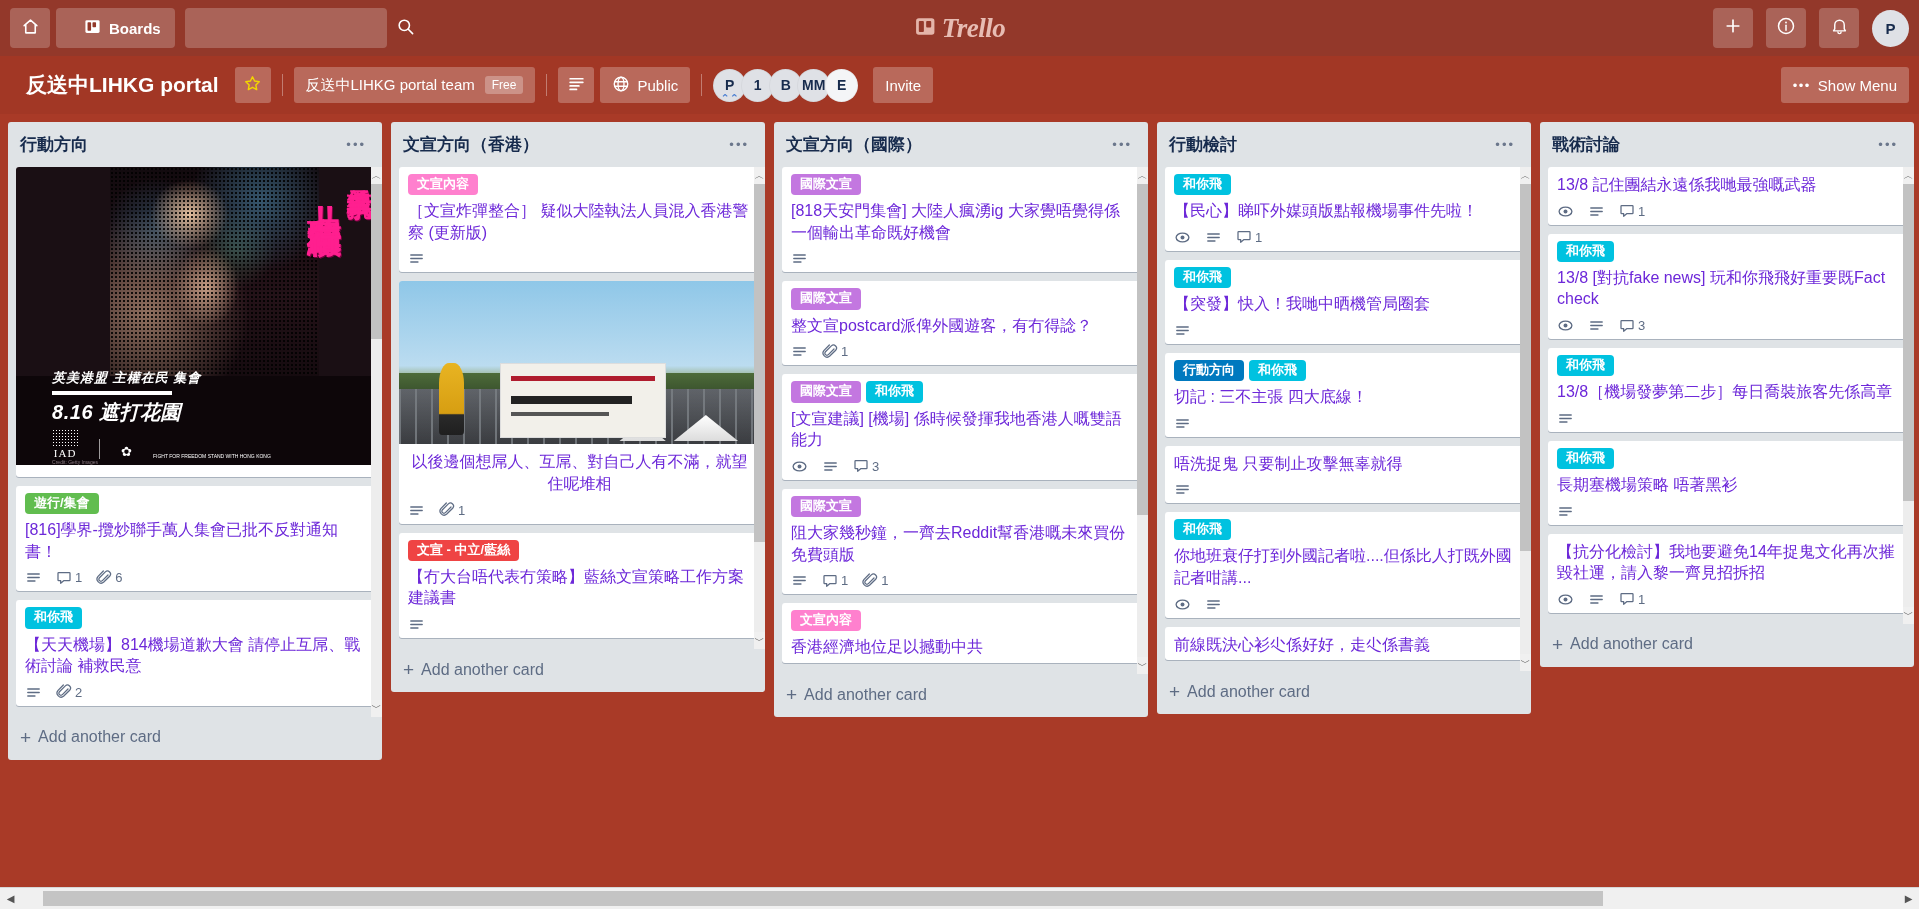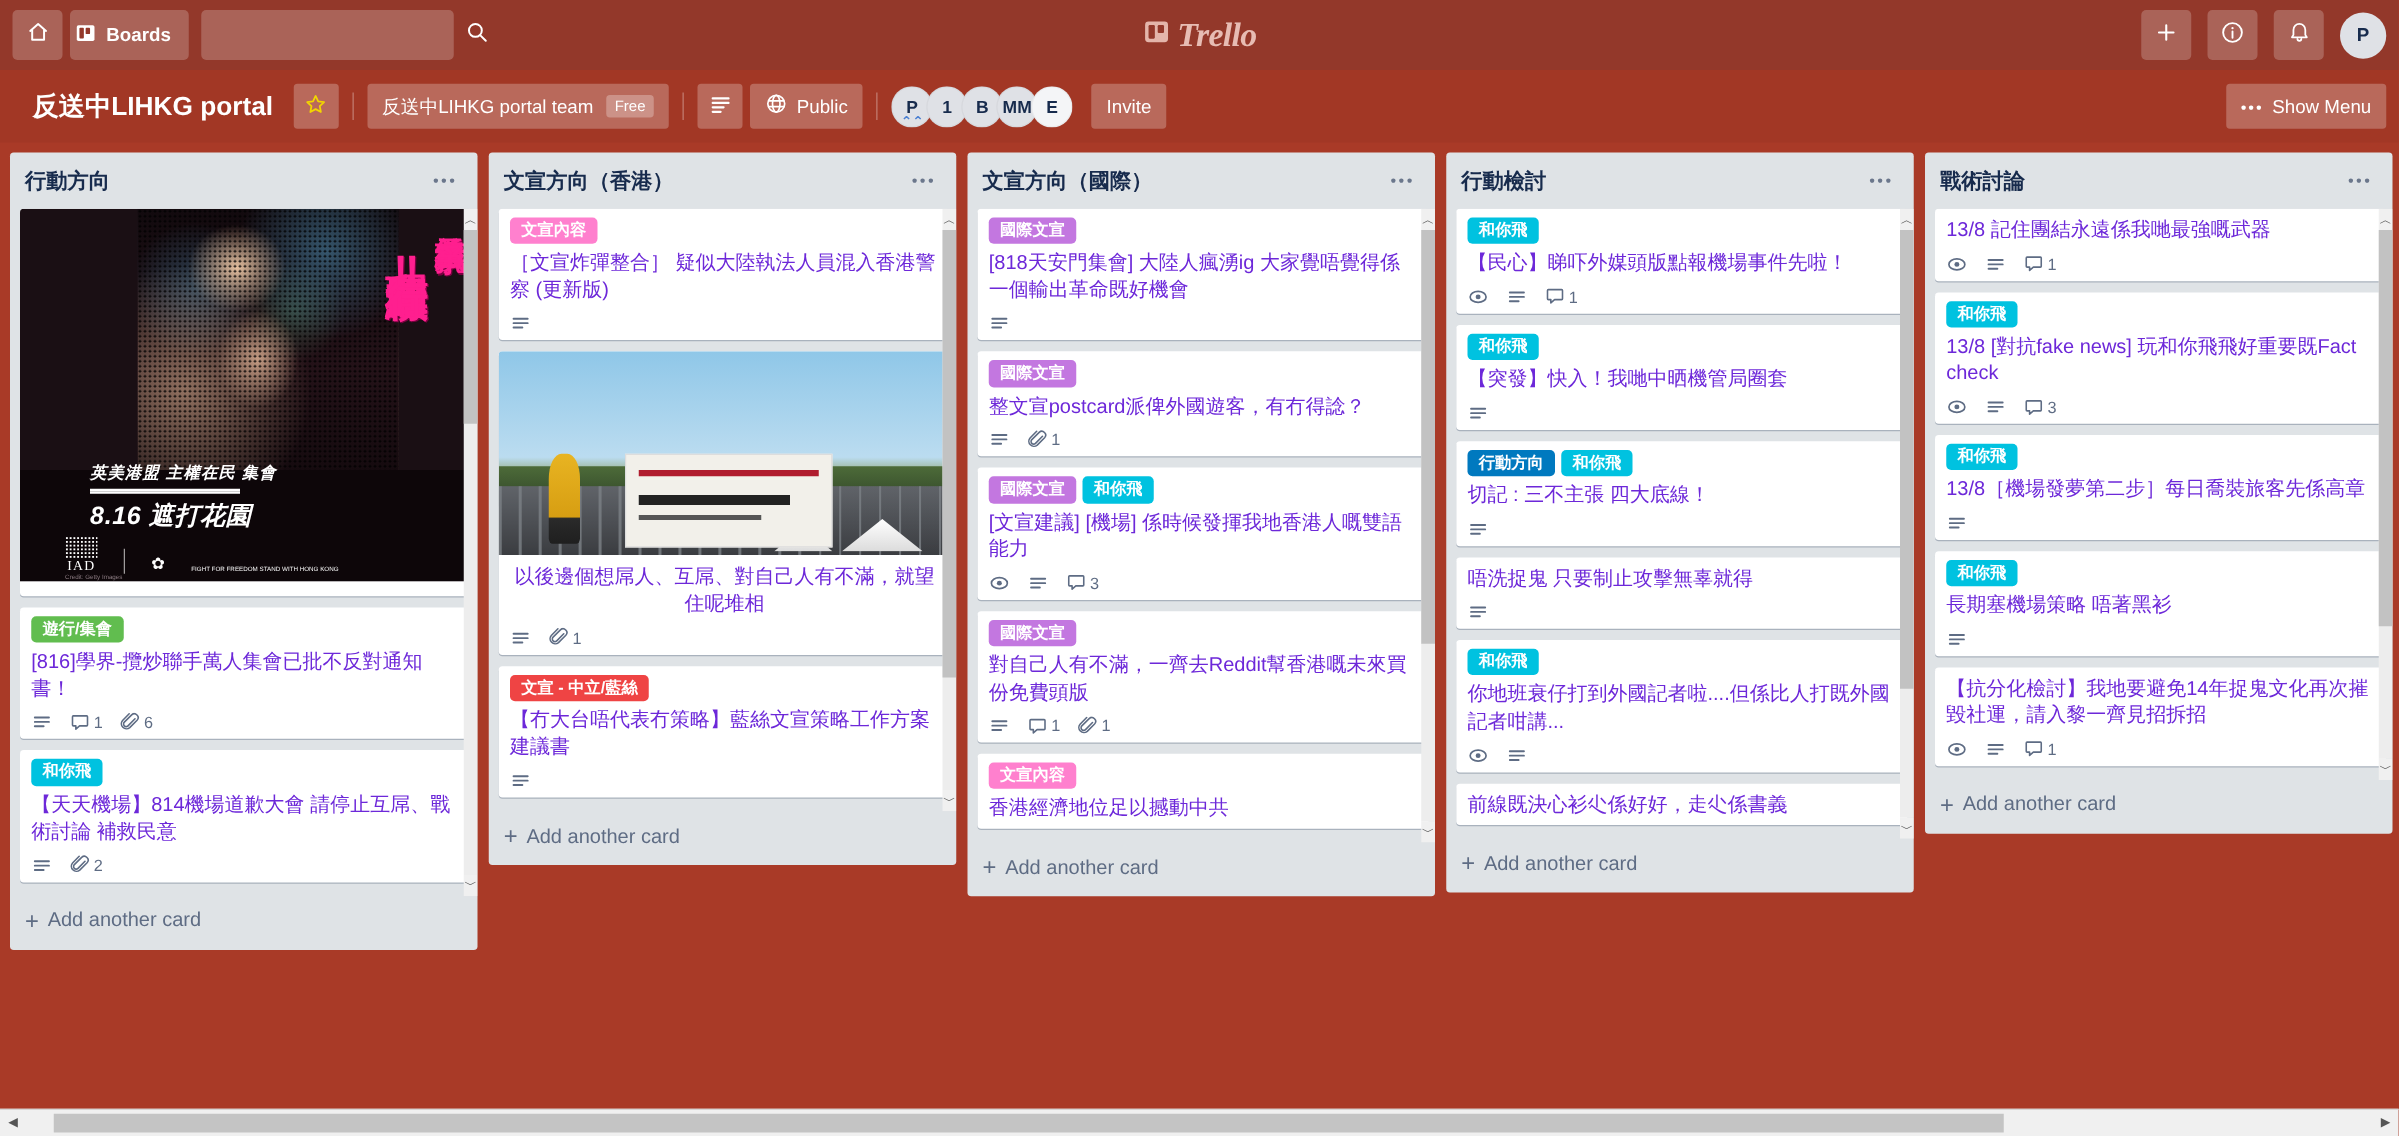--- a/index.html
+++ b/index.html
@@ -20,21 +20,21 @@
     position: relative;
   }
   .nav-btn {
     height: 40px; min-width: 40px;
     background: rgba(255,255,255,0.22);
     border-radius: 4px;
     display: flex; align-items: center; justify-content: center;
     color: #fff; margin-right: 6px;
     cursor: pointer;
   }
-  .nav-btn.boards { padding: 0 14px 0 4px; gap: 8px; font-weight: bold; font-size: 15px; }
+  .nav-btn.boards { padding: 0 14px 0 28px; gap: 8px; font-weight: bold; font-size: 15px; }
   #searchbox {
     height: 40px; width: 202px;
     background: rgba(255,255,255,0.22);
     border-radius: 4px;
     display: flex; align-items: center;
     padding: 0 12px;
     margin-left: 4px;
     position: relative;
   }
   #searchbox input {
@@ -261,21 +261,20 @@
     line-height: 0.95;
     letter-spacing: 1px;
     text-shadow: 1px 1px 0 #7a0040;
   }
   .vtext.v1 { right: 6px; top: 2px; font-size: 25px; }
   .vtext.v2 { right: 36px; top: 24px; font-size: 34px; }
   .poster-info {
     position: absolute; left: 10%; bottom: 13%;
     color: #fff; font-style: italic; font-weight: bold;
     font-family: "Liberation Sans", sans-serif;
-    margin-left: 20px;
   }
   .poster-info .line1 { font-size: 13px; letter-spacing: 1px; }
   .poster-rules { border-top: 2px solid #fff; border-bottom: 2px solid #fff; height: 4px; width: 120px; margin: 4px 0 4px 0;}
   .poster-info .line2 { font-size: 20px; letter-spacing: 0.5px; }
   .poster-logos {
     position: absolute; left: 10%; bottom: 2%;
     display: flex; align-items: flex-end; gap: 21px;
     color: #fff; font-size: 9px;
   }
   .logo-box {
@@ -720,21 +719,21 @@
                   </svg>
                 </span>
                 <span>3</span>
               </span>
             </div>
           </div>
           <div class="card">
             <div class="labels">
               <span class="label" style="background: rgb(195, 119, 224);">國際文宣</span>
             </div>
-            <div class="card-title">對自己人有不滿，一齊去Reddit幫香港嘅未來買份免費頭版</div>
+            <div class="card-title">阻大家幾秒鐘，一齊去Reddit幫香港嘅未來買份免費頭版</div>
             <div class="badges">
               <span class="badge">
                 <span>
                   <svg width="17" height="17" viewBox="0 0 24 24" stroke="#5E6C84" stroke-width="2.1" stroke-linecap="round">
                     <path d="M4 7h16M4 12h16M4 17h10"></path>
                   </svg>
                 </span>
               </span>
               <span class="badge">
                 <span>

